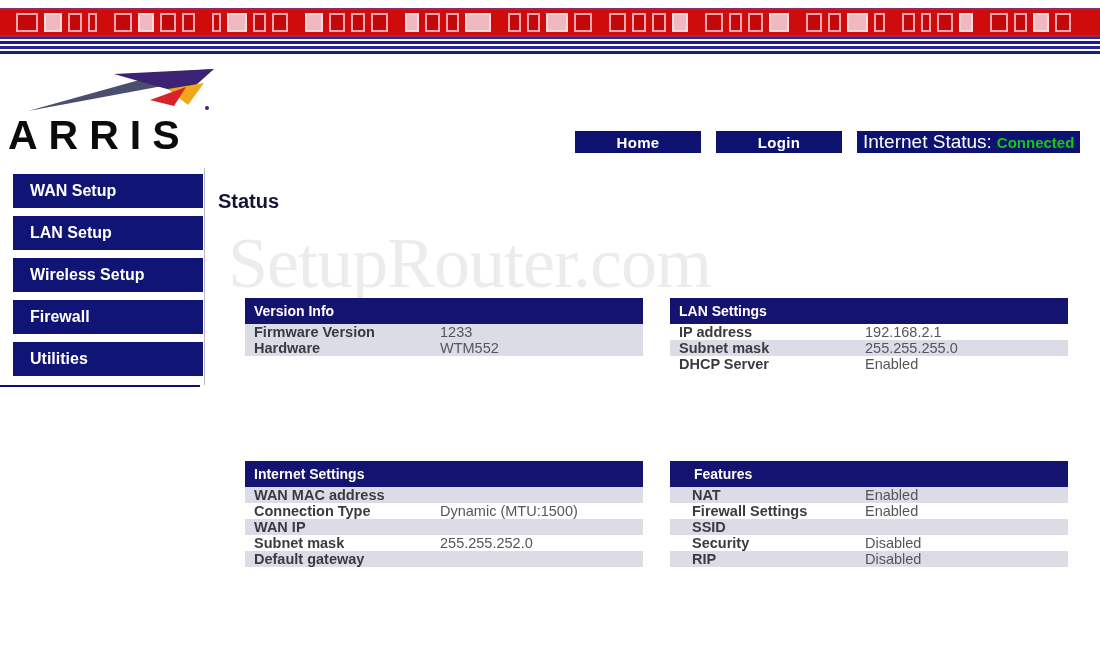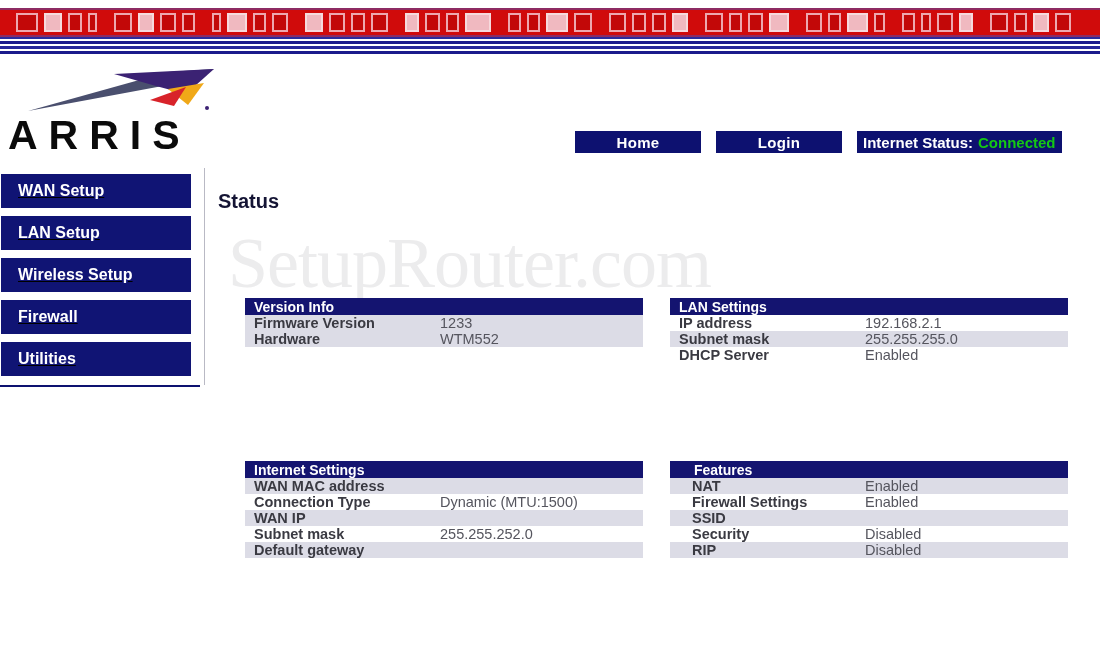--- a/index.html
+++ b/index.html
@@ -98,35 +98,34 @@
     height: 24px;
     background: #0d1170;
     border: 1px solid #ffffff;
     display: flex;
     align-items: center;
     padding: 0 6px;
     white-space: nowrap;
   }
   .status-label {
     color: #ffffff;
-    font-size: 15px;
-    font-weight: bold;
+    font-size: 19px;
+    font-weight: normal;
   }
   .status-value {
     color: #14c814;
     font-size: 15px;
     font-weight: bold;
     margin-left: 5px;
   }
 
   
   .sidebar {
-    position: absolute; left: 0; top: 173px;
+    position: absolute; left: 12px; top: 173px;
     width: 247px;
-    text-decoration: underline;
   }
   .side-item {
     width: 192px;
     height: 36px;
     background: #101474;
     border: 1px solid #ffffff;
     color: #ffffff;
     font-size: 16px;
     font-weight: bold;
     display: flex;
@@ -164,21 +163,21 @@
   }
 
   
   .panel { position: absolute; width: 398px; }
   .panel.tl { left: 245px; top: 298px; }
   .panel.tr { left: 670px; top: 298px; }
   .panel.bl { left: 245px; top: 461px; }
   .panel.br { left: 670px; top: 461px; }
 
   .panel-head {
-    height: 17px;
+    height: 26px;
     background: #141470;
     color: #ffffff;
     font-size: 14px;
     font-weight: bold;
     display: flex;
     align-items: center;
     padding-left: 9px;
   }
   .panel.br .panel-head { padding-left: 24px; }
 

